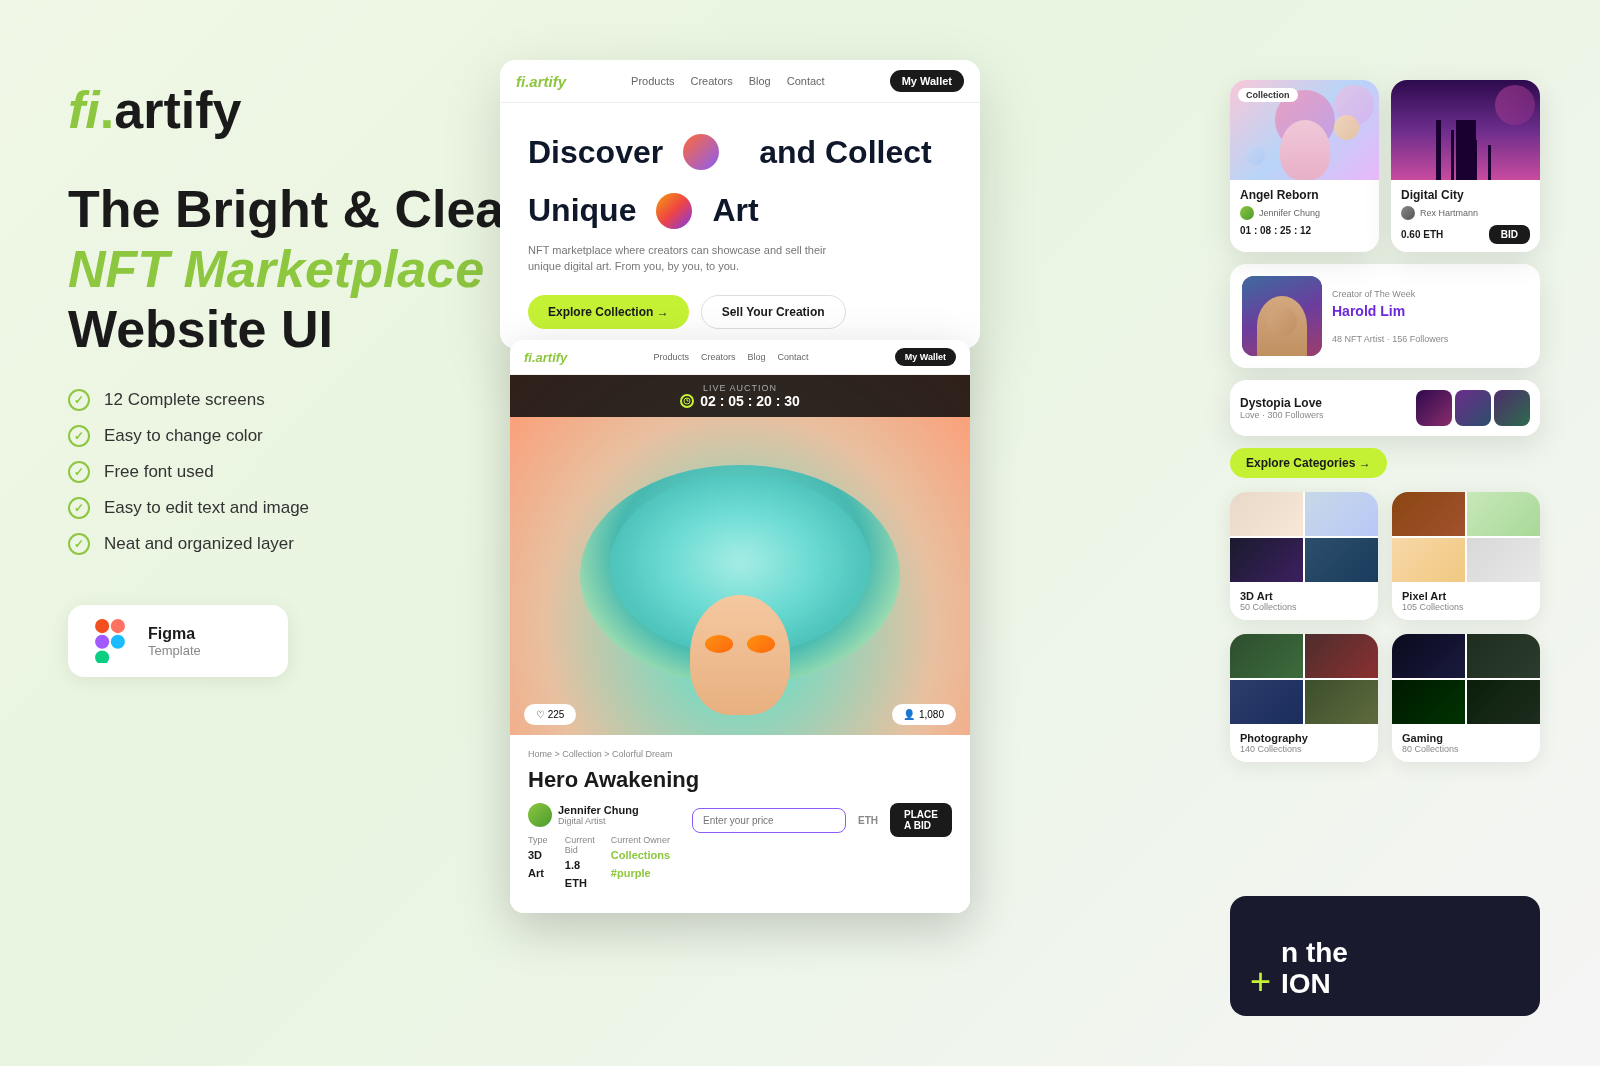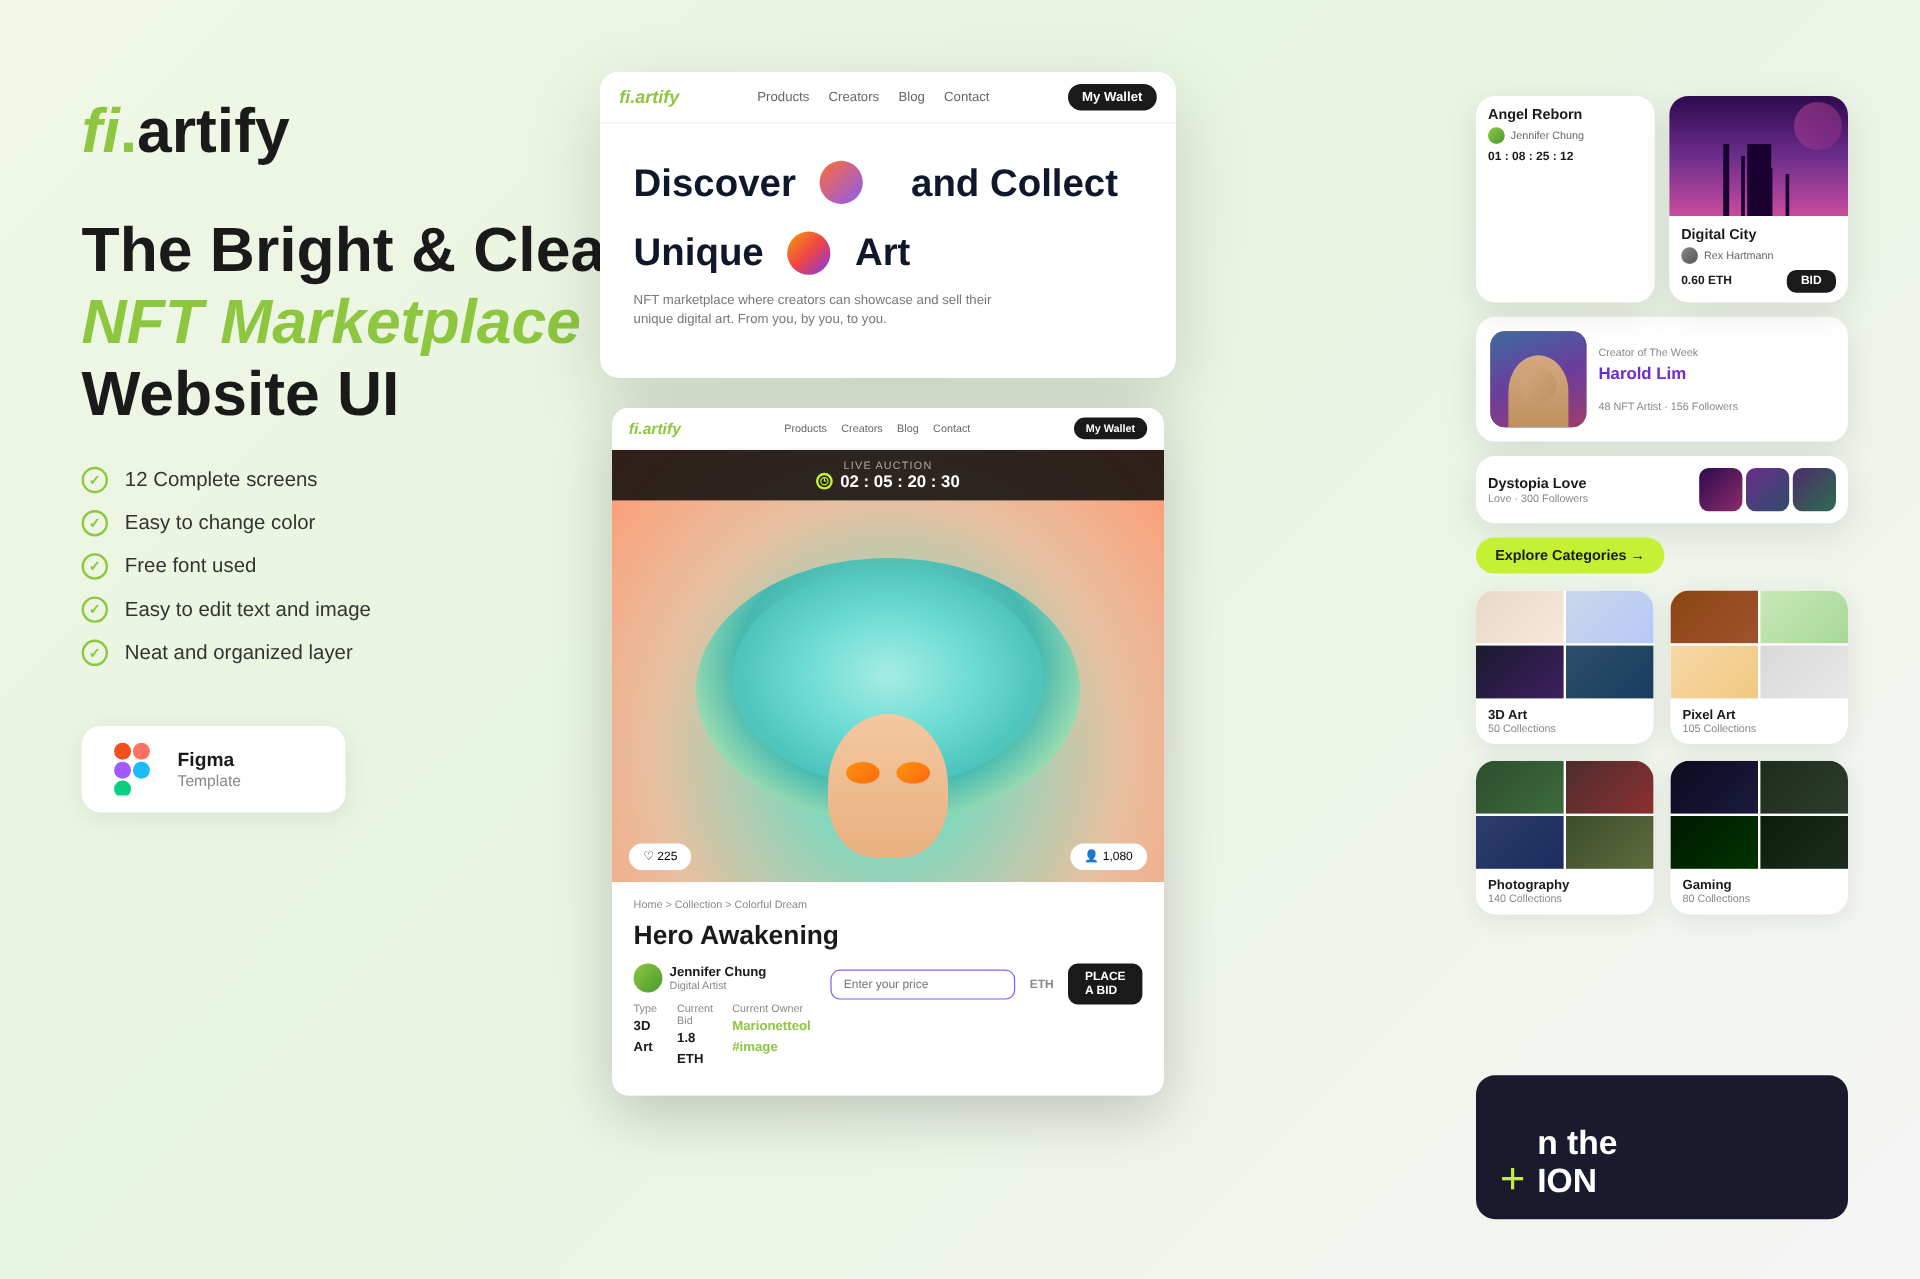--- a/index.html
+++ b/index.html
@@ -774,28 +774,40 @@
       <span>Discover</span>
       <div class="hero-emoji-ball"></div>
       <br style="width:100%">
       <span>and Collect</span>
         <br>
       <span>Unique</span>
       <div class="hero-emoji-planet"></div>
       <span>Art</span>
     </div>
     <p class="hero-desc">NFT marketplace where creators can showcase and sell their unique digital art. From you, by you, to you.</p>
+    <div class="hero-buttons">
+      <div class="btn-explore">Explore Collection →</div>
+      <div class="btn-sell">Sell Your Creation</div>
+    </div>
   </div>
 </div>
 
 <div class="right-cards">
 
   <div class="nft-card-top">
 
     <div class="nft-card">
+      <div class="nft-img-angel">
+        <span class="collection-badge">Collection</span>
+
+        <div style="position:absolute;width:40px;height:40px;background:linear-gradient(135deg,#f0c0e0,#d0b0f0);border-radius:50%;top:5px;right:5px;opacity:0.7"></div>
+        <div style="position:absolute;width:25px;height:25px;background:linear-gradient(135deg,#f8d8b0,#e8c090);border-radius:50%;top:35px;right:20px;opacity:0.8"></div>
+        <div style="position:absolute;width:20px;height:20px;background:linear-gradient(135deg,#c8d8f8,#a8c8f0);border-radius:50%;bottom:15px;left:15px;opacity:0.7"></div>
+        <div style="position:absolute;width:50px;height:60px;background:linear-gradient(180deg,#f0c8d8,#e8b0c8);border-radius:50% 50% 40% 40%;bottom:0;left:50%;transform:translateX(-50%)"></div>
+      </div>
       <div class="nft-info">
         <div class="nft-name">Angel Reborn</div>
         <div class="nft-author">
           <div class="author-avatar"></div>
           <span class="author-name">Jennifer Chung</span>
         </div>
         <div class="nft-timer">01 : 08 : 25 : 12</div>
       </div>
     </div>
 
@@ -968,21 +980,21 @@
           <div class="meta-item">
             <label>Type</label>
             <span>3D Art</span>
           </div>
           <div class="meta-item">
             <label>Current Bid</label>
             <span>1.8 ETH</span>
           </div>
           <div class="meta-item">
             <label>Current Owner</label>
-            <span class="owner-link">Marionetteol #image</span>
+            <span class="owner-link">Collections #purple</span>
           </div>
         </div>
       </div>
       <div class="detail-right">
         <div class="bid-form">
           <input class="bid-input" type="text" placeholder="Enter your price" style="">
           <span class="eth-label">ETH</span>
           <div class="place-bid-btn">PLACE A BID</div>
         </div>
       </div>

